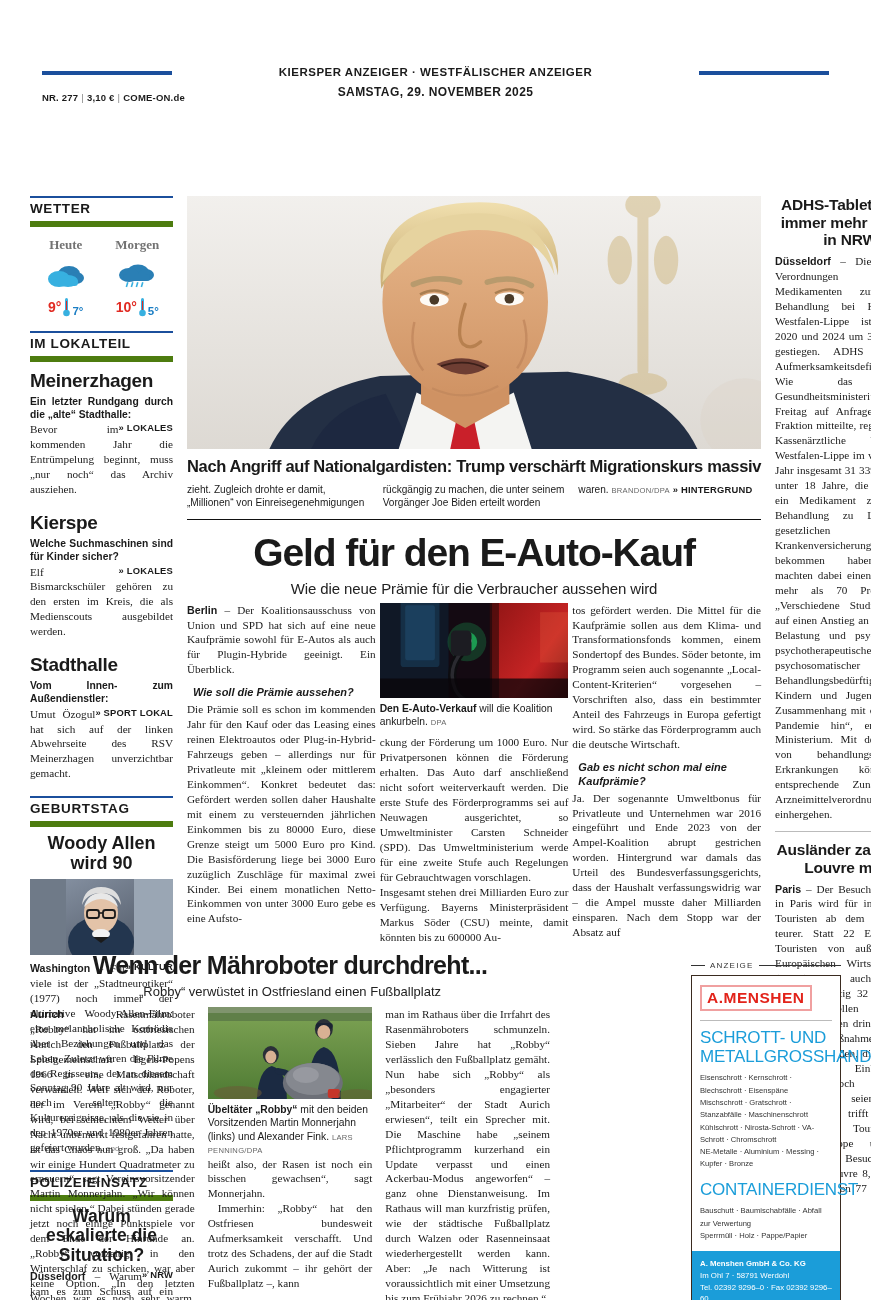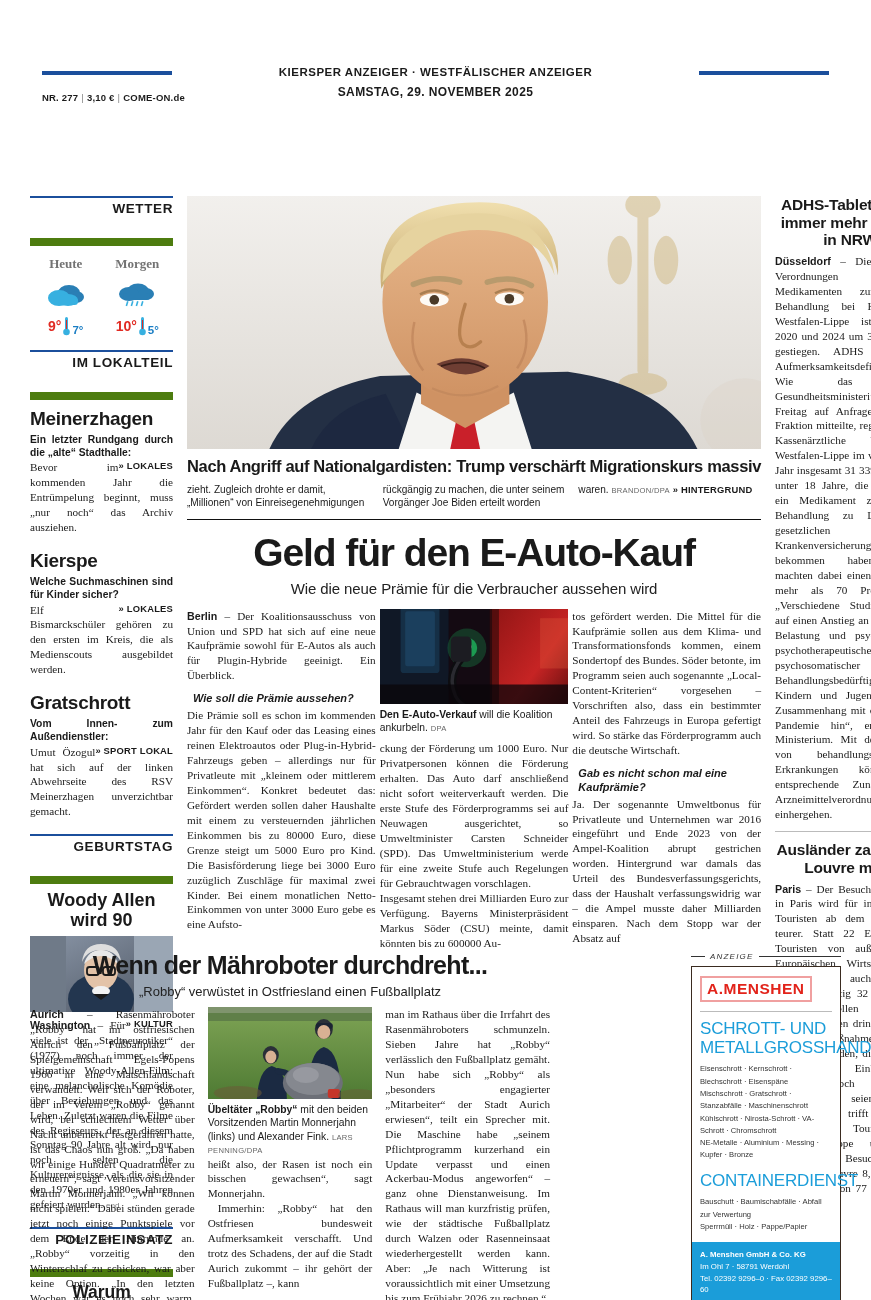--- a/index.html
+++ b/index.html
@@ -61,27 +61,27 @@
     display: grid;
     grid-template-columns: 143px 1fr 150px;
     column-gap: 14px;
   }
   .colL {}
   .colC {}
   .colR {}
 
   
   .sec-head {
-    text-align:right;
+    text-align:left;
     font-family:"Liberation Sans", sans-serif;
     font-weight:700; font-size:13.5px; letter-spacing:.6px;
     text-transform: uppercase;
     border-top:2px solid #1b4f9c;
-    border-bottom:8px solid #4d7c0f;
-    padding: 4px 0 21px;
+    border-bottom:6px solid #4d7c0f;
+    padding: 4px 0 4px;
     line-height:1.1;
   }
 
   
   .weather { margin-bottom: 6px; }
   .wx-row { display:flex; justify-content:space-around; margin-top:10px; }
   .wx-cell { text-align:center; width:50%; }
   .wx-label {
     font-family:Liberation Serif, serif; font-weight:700;
     font-size:13px; color:#737373; margin-bottom:6px;
@@ -180,21 +180,21 @@
     font-weight:700; font-size:39px; letter-spacing:-1.1px;
     line-height:1.04; margin-top:13px;
   }
   .main-sub {
     text-align:center;
     font-family:"Liberation Sans", sans-serif;
     font-weight:400; font-size:15px; letter-spacing:-.1px;
     margin-top:6px; color:#222;
   }
   .story-cols {
-    margin-top:12px;
+    margin-top:6px;
     display:grid; grid-template-columns: 1fr 1fr 1fr;
     column-gap:4px;
   }
   .body-txt {
     font-family:"Liberation Serif", serif;
     font-size:11.2px; line-height:1.335; text-align:justify; hyphens:auto;
   }
   .body-txt b.place {
     font-family:"Liberation Sans", sans-serif; font-weight:700; font-size:10.7px;
   }
@@ -251,23 +251,23 @@
   .r-body {
     font-family:"Liberation Serif", serif;
     font-size:11.2px; line-height:1.335; text-align:justify; hyphens:auto;
   }
   .r-body b.place {
     font-family:"Liberation Sans", sans-serif; font-weight:700; font-size:10.7px;
   }
   .r-sep { border:0; border-top:1px solid #bbb; margin:9px 0 9px; }
 
   .anzeige {
-    margin-top:0; display:flex; align-items:center; gap:5px;
+    margin-top:9px; display:flex; align-items:center; gap:5px;
     font-family:"Liberation Sans", sans-serif; font-size:8px;
-    letter-spacing:1.2px; color:#333; text-transform:uppercase;font-style:italic;
+    letter-spacing:1.2px; color:#333; text-transform:uppercase;
   }
   .anzeige .ln { flex:1; height:1px; background:#333; }
   .anzeige .ln.short { flex:0 0 14px; }
 
   .ad-box {
     margin-top:5px; border:1.5px solid #3a2b20; background:#fff;
     padding:9px 8px 0; position:relative;
   }
   .ad-logo {
     border:2px solid #f0a0a0; display:inline-block; padding:2px 5px;
@@ -381,21 +381,21 @@
           <div class="teaser-body"><span class="ref ref-right">» LOKALES</span><span>Bevor im kommenden Jahr die Entrümpelung beginnt, muss „nur noch“ das Archiv ausziehen.</span></div>
         </div>
 
         <div class="teaser" style="margin-top:16px">
           <div class="teaser-town">Kierspe</div>
           <div class="teaser-lead">Welche Suchmaschinen sind für Kinder sicher?</div>
           <div class="teaser-body"><span class="ref ref-right">» LOKALES</span><span>Elf Bismarckschüler gehören zu den ersten im Kreis, die als Medienscouts ausgebildet werden.</span></div>
         </div>
 
         <div class="teaser" style="margin-top:16px">
-          <div class="teaser-town">Gratschrott</div>
+          <div class="teaser-town">Stadthalle</div>
           <div class="teaser-lead">Vom Innen- zum Außendienstler:</div>
           <div class="teaser-body"><span class="ref ref-right">» SPORT LOKAL</span><span>Umut Özogul hat sich auf der linken Abwehrseite des RSV Meinerzhagen unverzichtbar gemacht.</span></div>
         </div>
       </div>
 
       <div style="margin-top:15px">
         <div class="sec-head">GEBURTSTAG</div>
         <div class="bd-title">Woody Allen wird 90</div>
         <div class="bd-photo">
           <svg width="100%" height="76" viewBox="0 0 143 76" preserveAspectRatio="xMidYMid slice">

